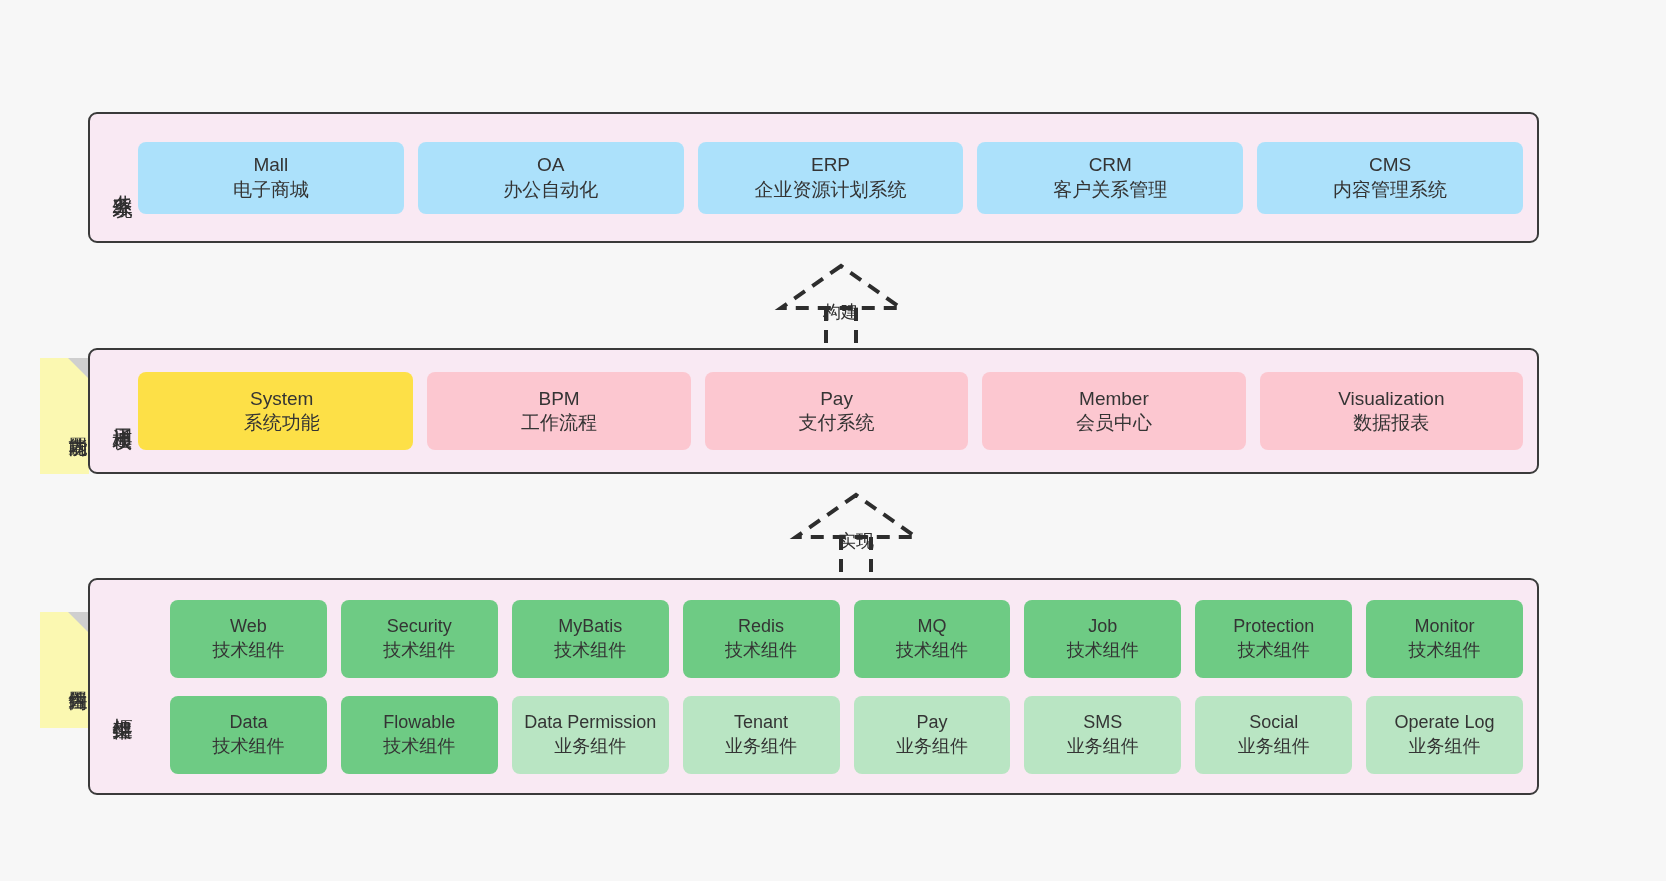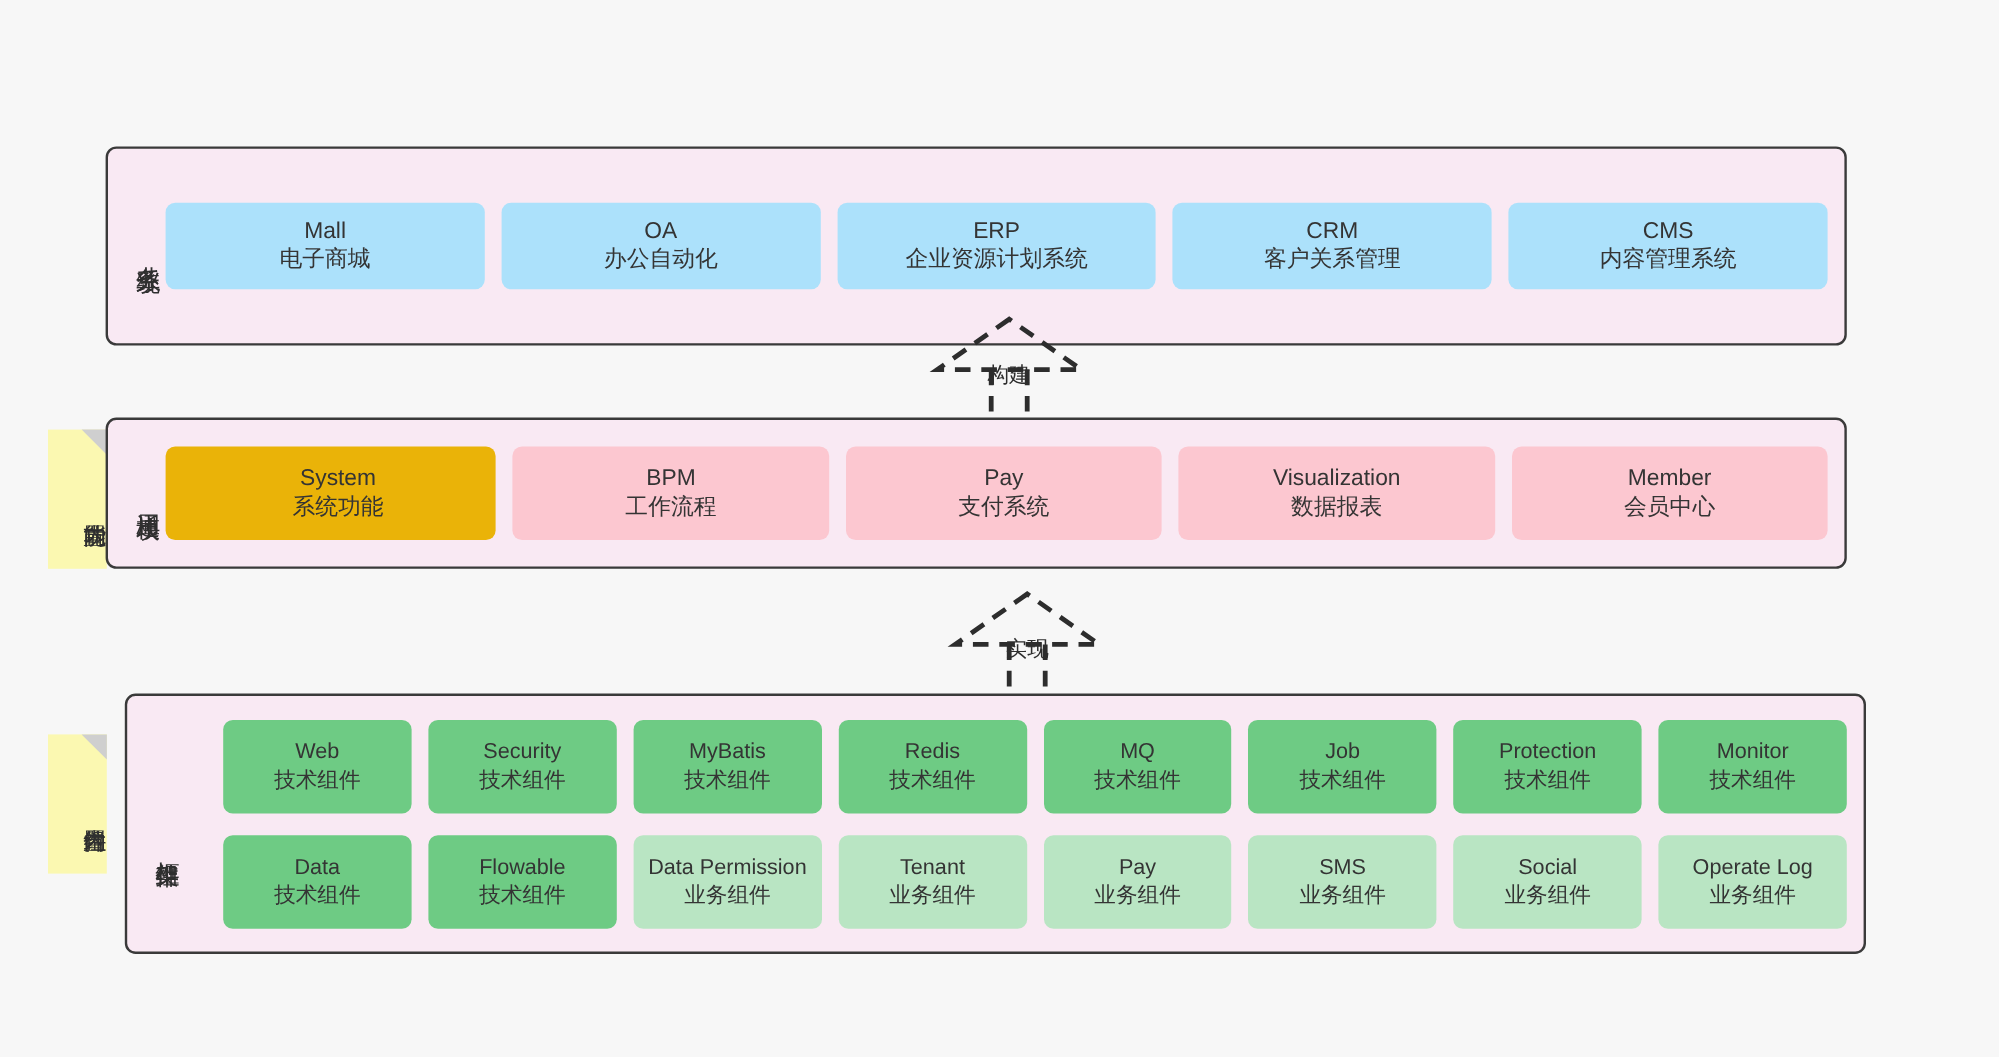--- a/index.html
+++ b/index.html
@@ -77,42 +77,42 @@
     line-height: 1.28;
     color: #343434;
     padding: 6px 4px;
     min-width: 0;
   }
   .node .title { white-space: nowrap; }
   .node .sub   { white-space: nowrap; }
   .node.wrap .title { white-space: normal; }
 
   .c-blue       { background: #ace1fb; }
-  .c-red        { background: #eab308; padding-left: 16px; }
+  .c-red        { background: #fde047; padding-left: 16px; }
   .c-pink       { background: #fcc7d0; }
   .c-green      { background: #6ecb84; }
   .c-lightgreen { background: #b9e5c3; }
 
   
   #layer-business {
     left: 88px;  top: 112px;
-    width: 1451px; height: 166px; margin-top: 10px;
+    width: 1451px; height: 131px;
   }
   #layer-business .node { height: 72px; }
 
   
   #layer-modules {
     left: 88px;  top: 348px;
     width: 1451px; height: 126px;
   }
   #layer-modules .node { height: 78px; }
 
   
   #layer-framework {
-    left: 104px;  top: 578px;
+    left: 88px;  top: 578px;
     width: 1451px; height: 217px; gap: 32px;
   }
   #layer-framework .node { height: 78px; font-size: 18px; }
   #layer-framework .layer-label { padding-top: 34px; }
 
   
   .note {
     position: absolute;
     background: #fbf8b1;
     width: 49px;
@@ -213,26 +213,26 @@
         </div>
         <div class="node c-pink">
           <div class="title">BPM</div>
           <div class="sub">工作流程</div>
         </div>
         <div class="node c-pink">
           <div class="title">Pay</div>
           <div class="sub">支付系统</div>
         </div>
         <div class="node c-pink">
+          <div class="title">Member</div>
+          <div class="sub">会员中心</div>
+        </div>
+        <div class="node c-pink">
           <div class="title">Visualization</div>
           <div class="sub">数据报表</div>
-        </div>
-        <div class="node c-pink">
-          <div class="title">Member</div>
-          <div class="sub">会员中心</div>
         </div>
       </div>
   </div>
 </div>
 
 <div class="uml-arrow" id="arrow-realize">
   <svg width="160" height="98" viewBox="0 0 160 98" xmlns="http://www.w3.org/2000/svg">
     <path d="M80 6 L20 48 L140 48 Z" fill="none" stroke="#2d2d2d" stroke-width="4" stroke-dasharray="13,9" stroke-linecap="butt"></path>
     <path d="M65 48 L65 96 M95 48 L95 96 M65 96 L95 96" fill="none" stroke="#2d2d2d" stroke-width="4" stroke-dasharray="13,9" stroke-linecap="butt"></path>
   </svg>

